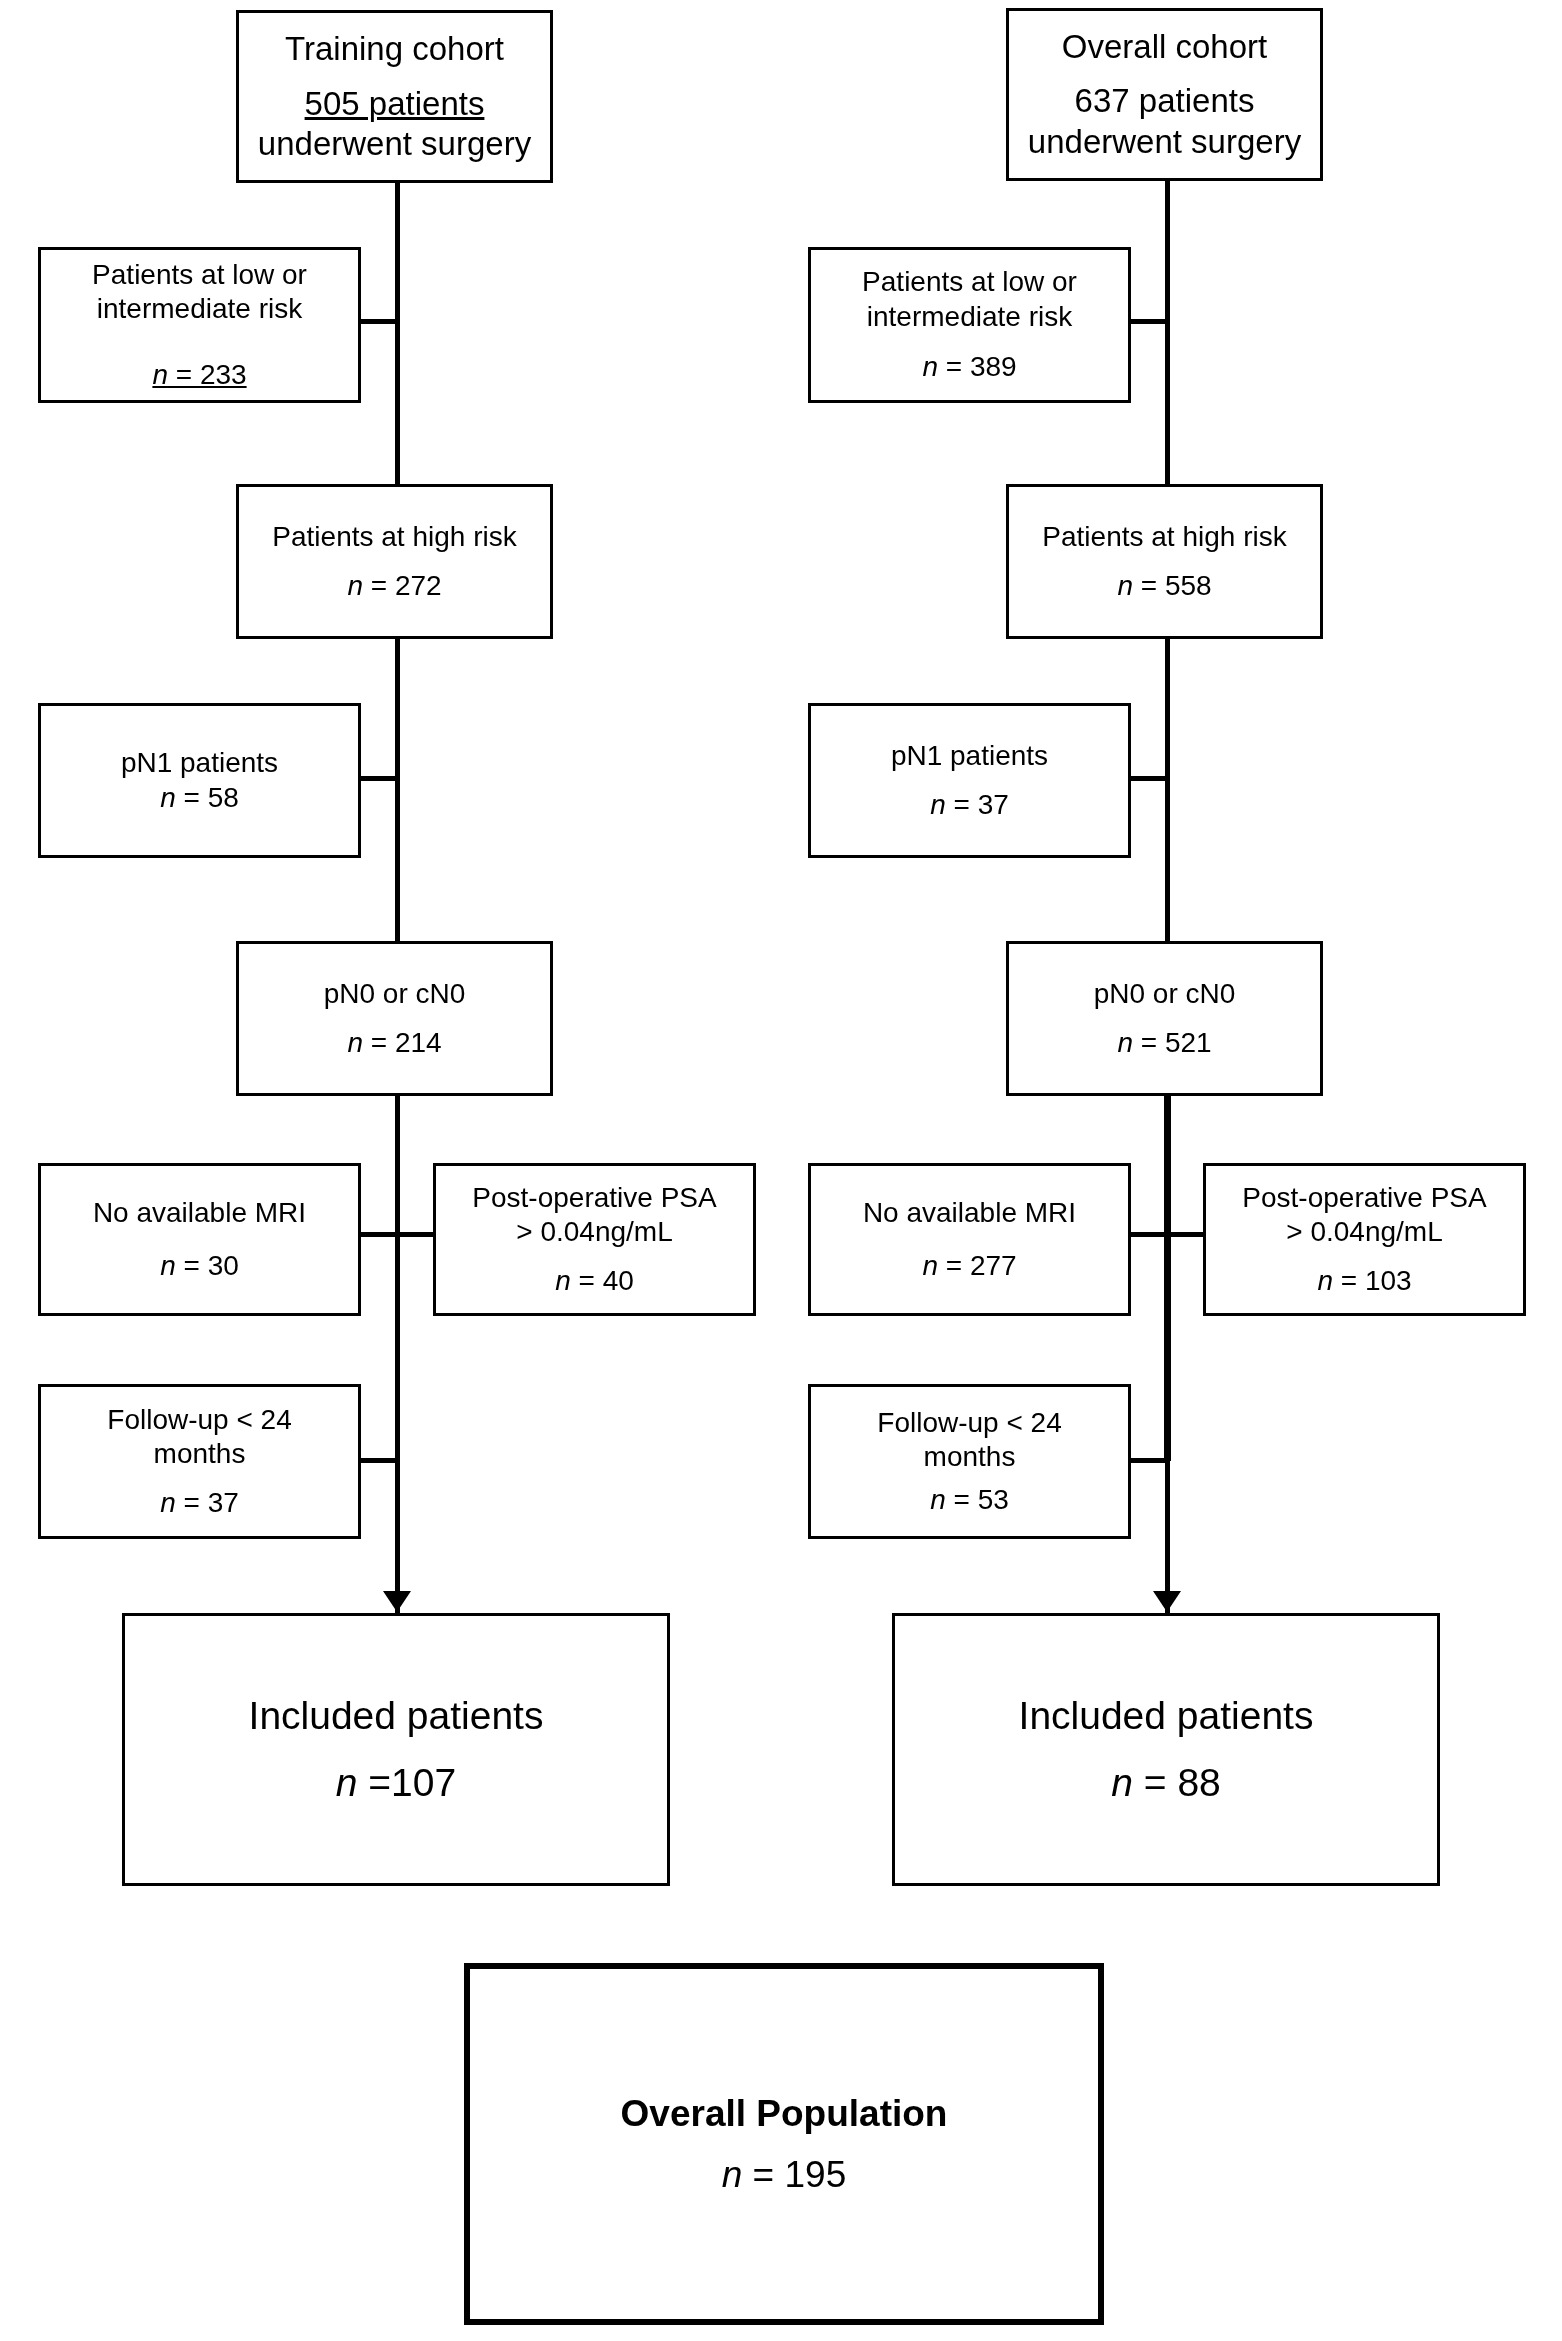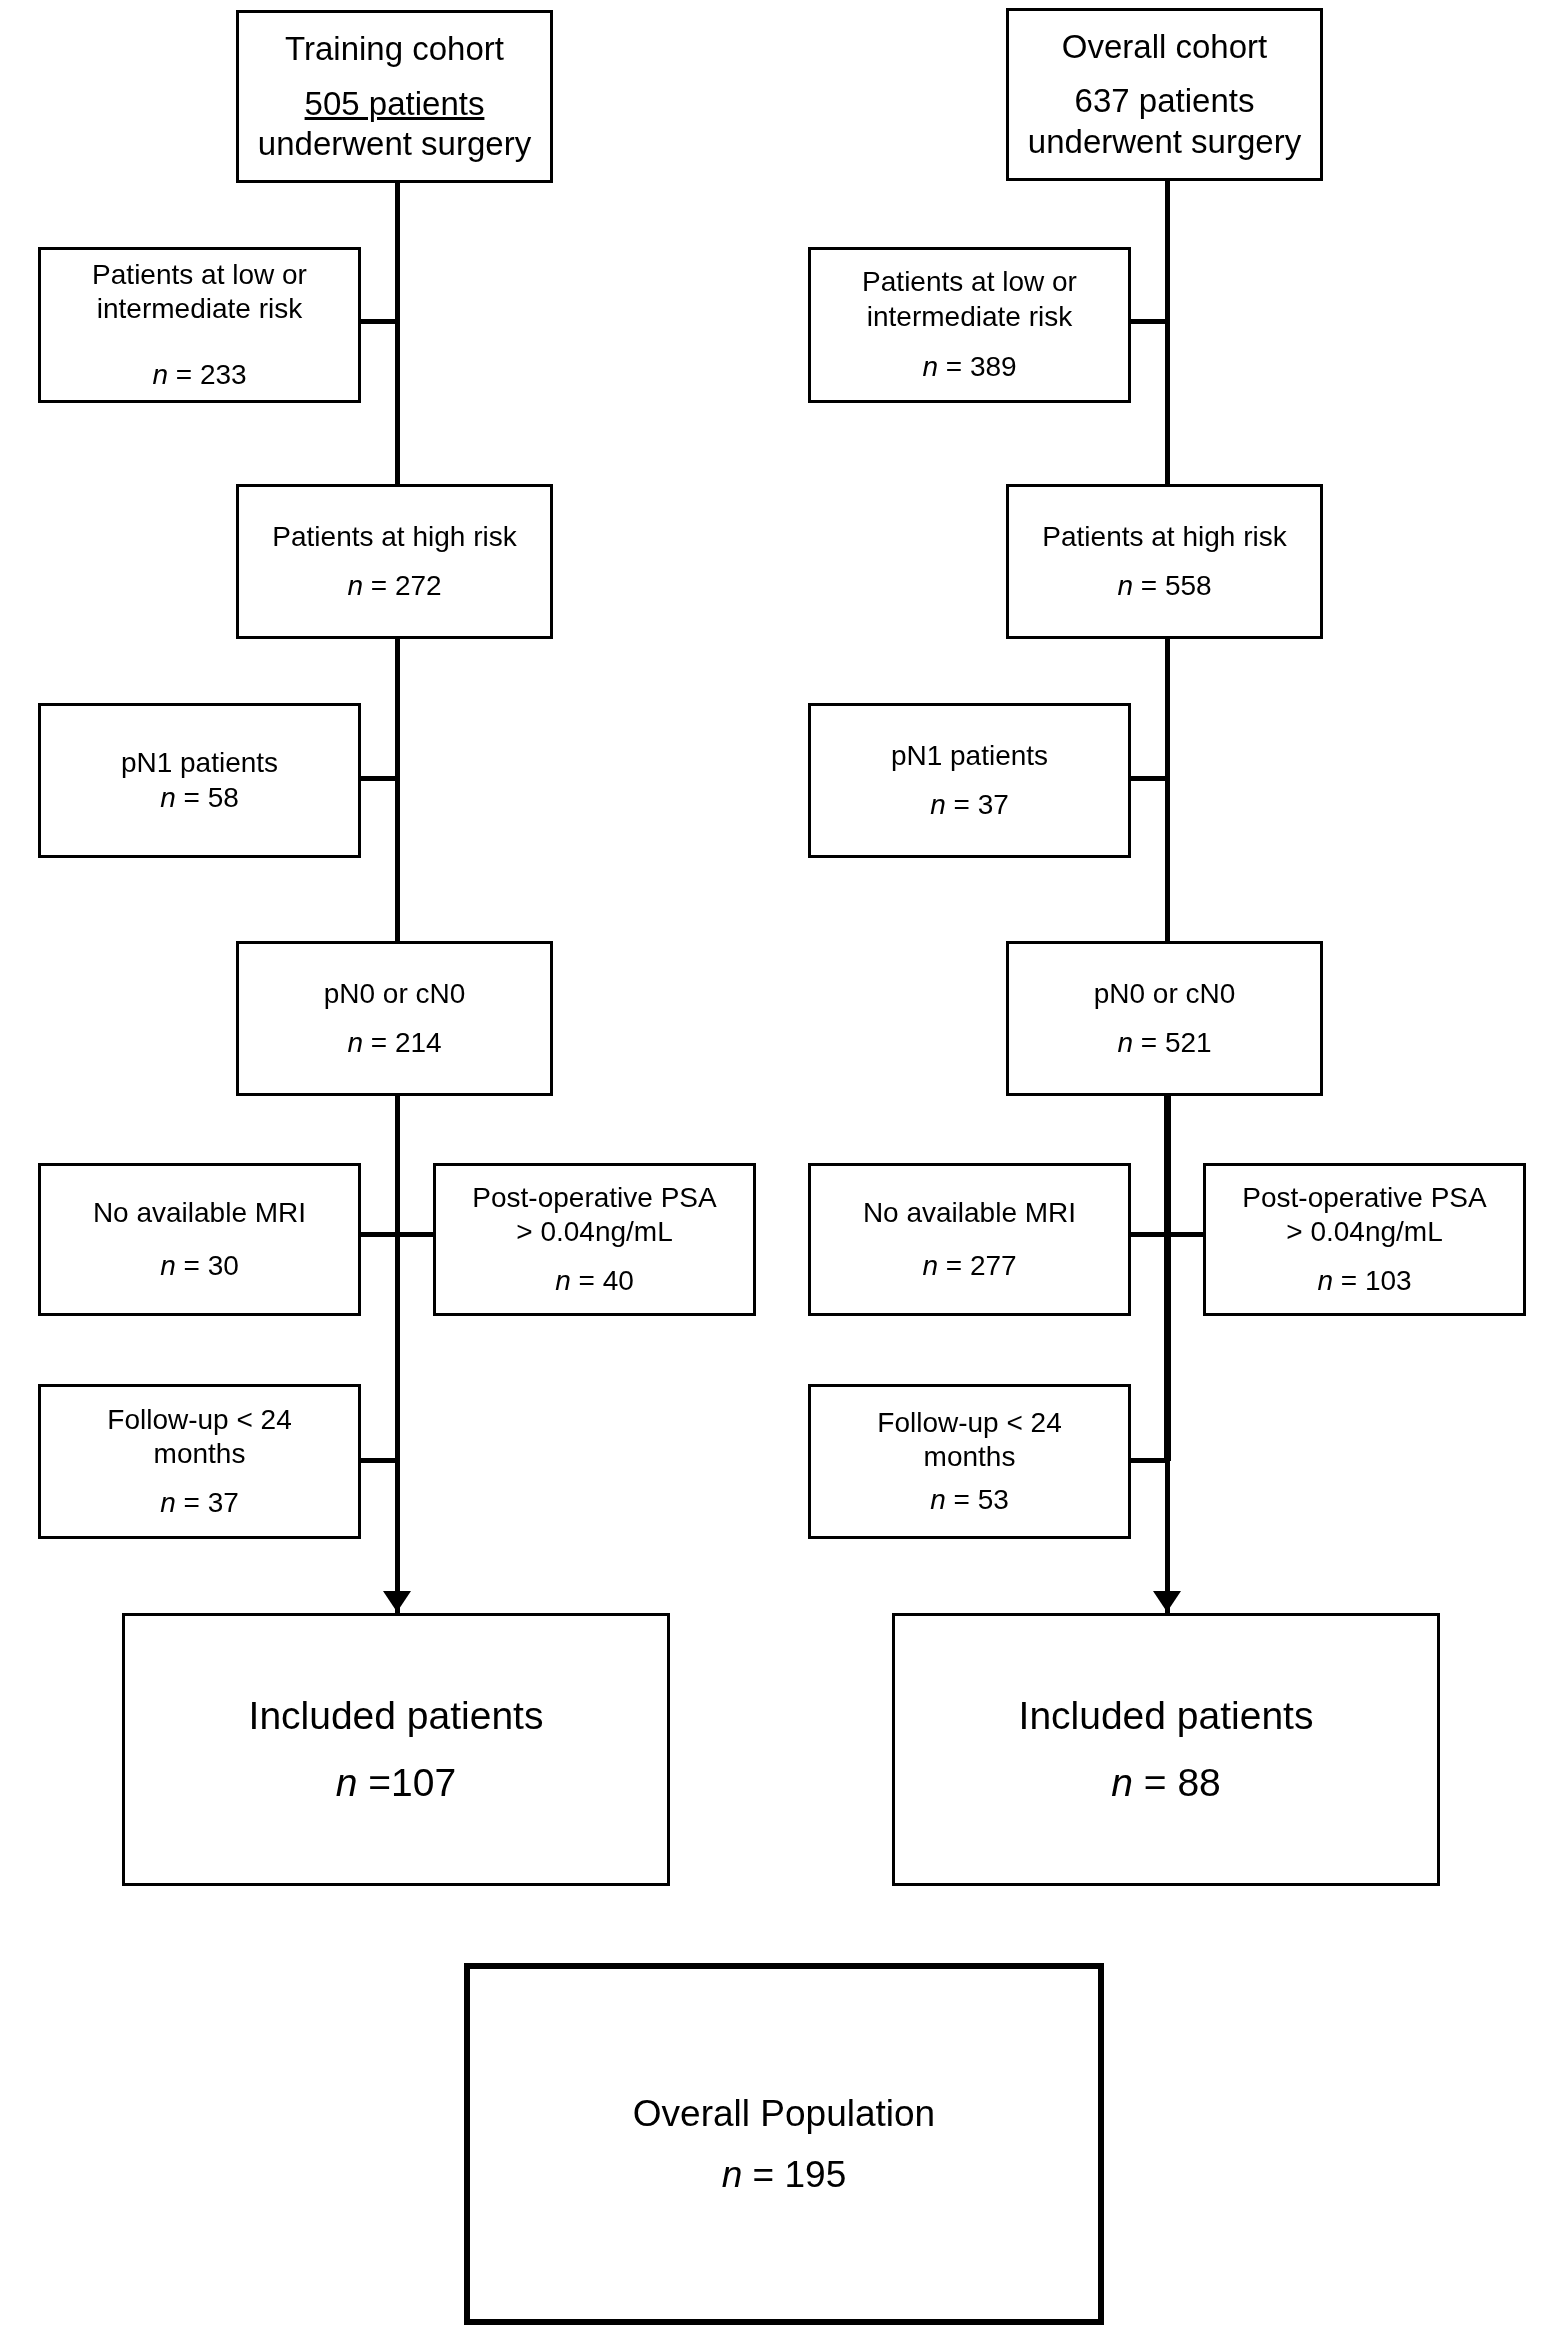--- a/index.html
+++ b/index.html
@@ -42,21 +42,21 @@
   }
   .nline .nvar {
     font-style: italic;
   }
   
   .t-lg  { font-size: 33px; }
   .t-md  { font-size: 28px; }
   .t-big { font-size: 39px; }
   .t-xl  { font-size: 37px; }
 
-  .bold { font-weight: normal; }
+  .bold { font-weight: bold; }
 
   
   .vline {
     position: absolute;
     background: #000000;
     width: 5px;
     z-index: 1;
   }
   .vline.thick { width: 7.2px; }
   .hline {
@@ -94,21 +94,21 @@
 
   <div class="box" style="left:236px; top:10px; width:317px; height:173px;">
     <span class="line t-lg">Training cohort</span>
     <span class="line t-lg" style="margin-top:14.5px;text-decoration:underline;">505 patients</span>
     <span class="line t-lg">underwent surgery</span>
   </div>
 
   <div class="box" style="left:38px; top:247px; width:323px; height:156px;">
     <span class="line t-md">Patients at low or</span>
     <span class="line t-md">intermediate risk</span>
-    <span class="nline t-md" style="margin-top:32px;"><span class="nvar">n</span> = 233</span>
+    <span class="nline t-md" style="margin-top:32px;text-decoration:underline;"><span class="nvar">n</span> = 233</span>
   </div>
 
   <div class="box" style="left:236px; top:484px; width:317px; height:155px;">
     <span class="line t-md">Patients at high risk</span>
     <span class="nline t-md" style="margin-top:15.6px;"><span class="nvar">n</span> = 272</span>
   </div>
 
   <div class="box" style="left:38px; top:703px; width:323px; height:155px;">
     <span class="line t-md">pN1 patients</span>
     <span class="nline t-md" style="margin-top:0;text-align:right;"><span class="nvar">n</span> = 58</span>

